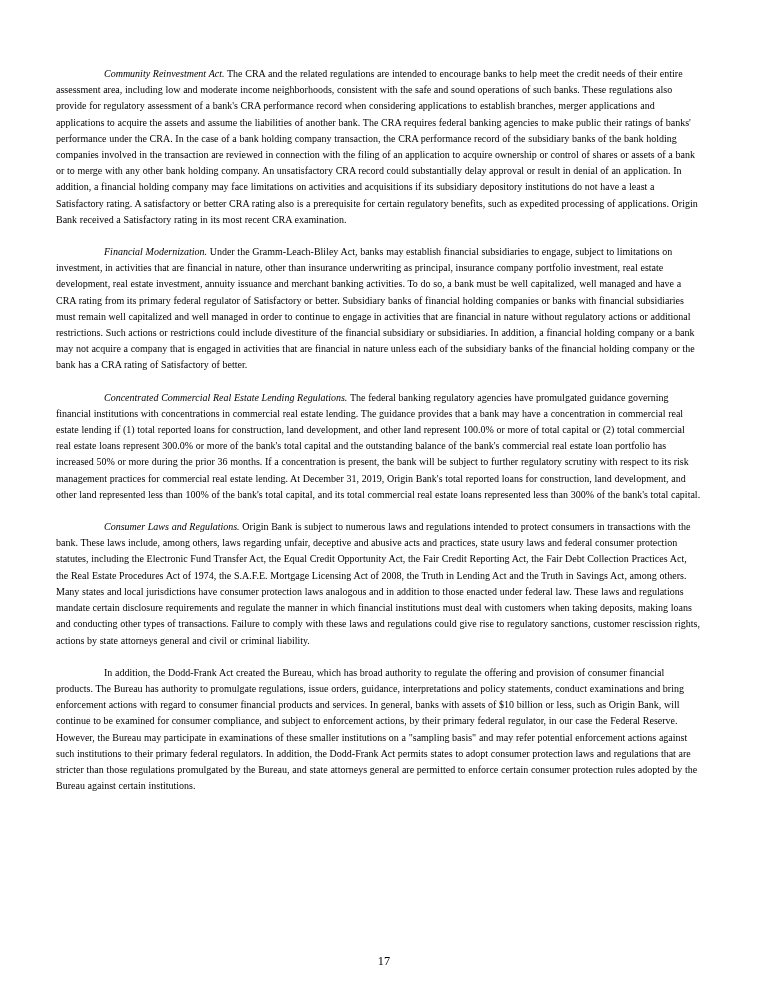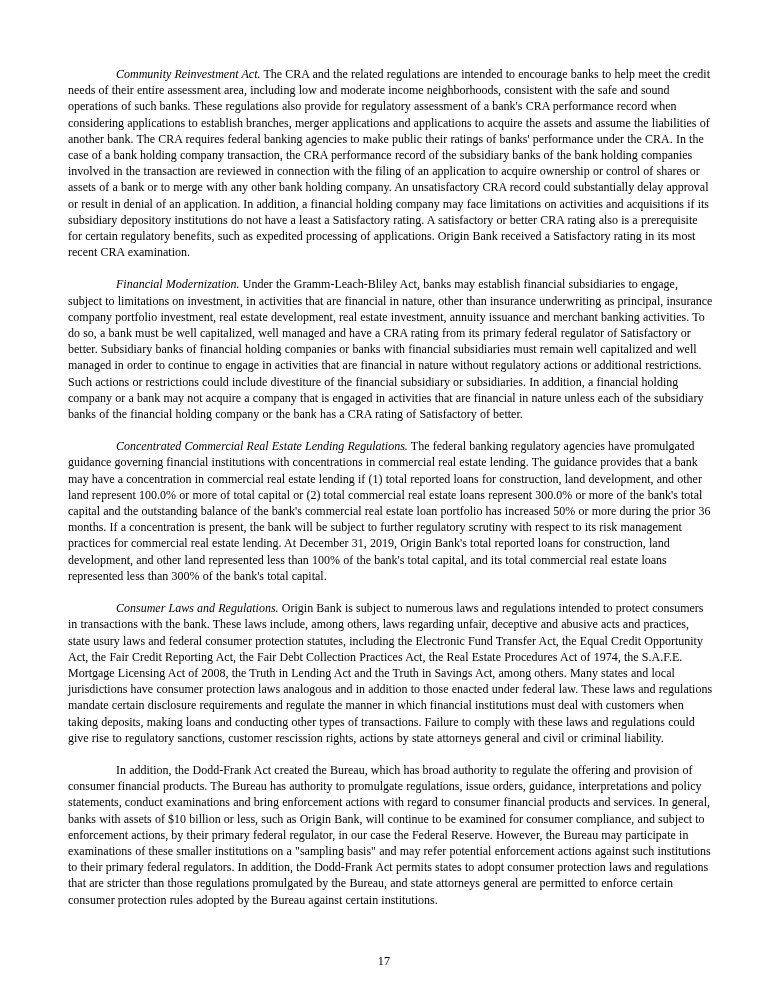--- a/index.html
+++ b/index.html
@@ -15,24 +15,24 @@
     color: #000000;
   }
   .page {
     position: relative;
     width: 768px;
     height: 993px;
     background: #ffffff;
   }
   .content {
     position: absolute;
-    left: 68px;
+    left: 56px;
     top: 66px;
     width: 645px;
-    font-size: 12px;
+    font-size: 10px;
     line-height: 16.2px;
     text-align: left;
   }
   p.para {
     margin: 0 0 16px 0;
     text-indent: 48px;
     word-spacing: 0.2px;
   }
   p.para .lead {
     font-style: italic;

